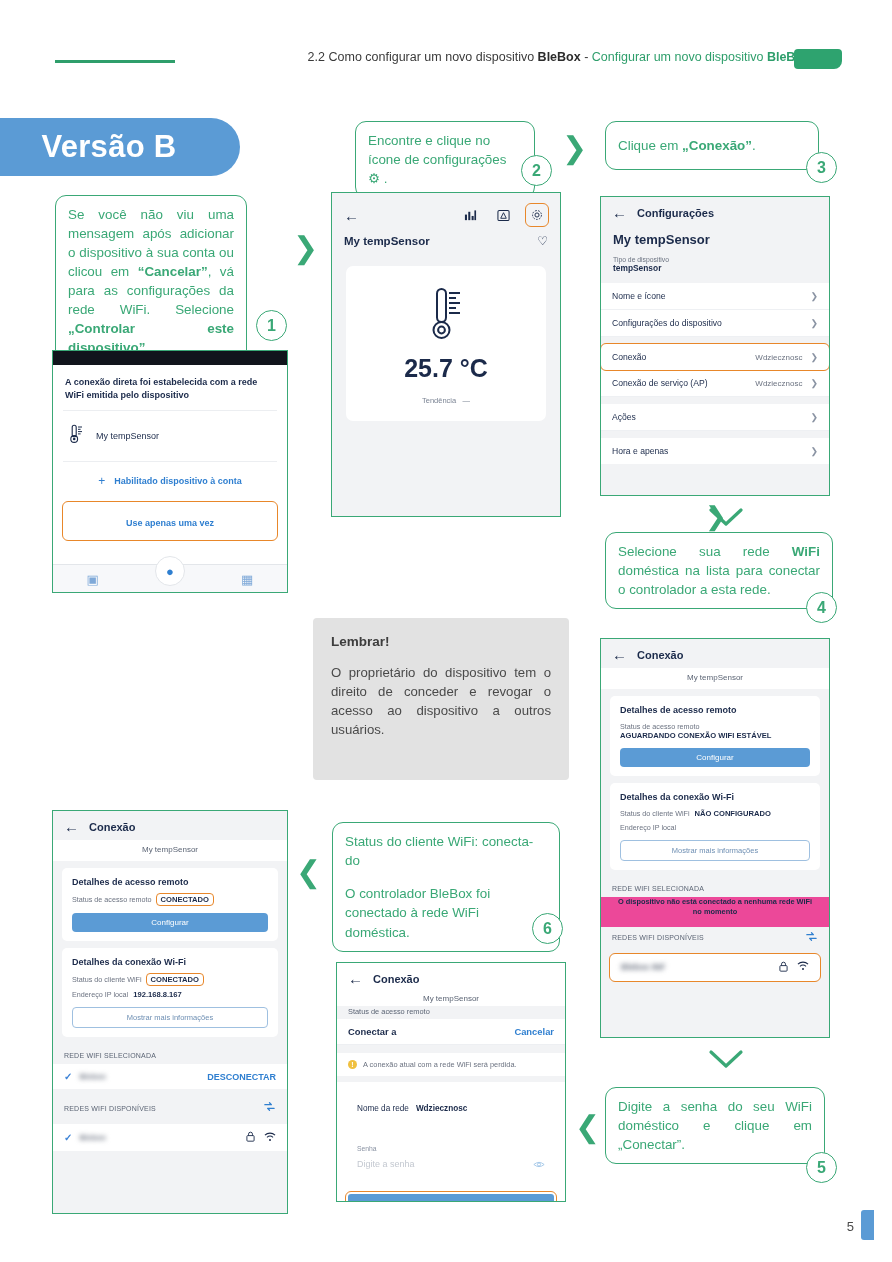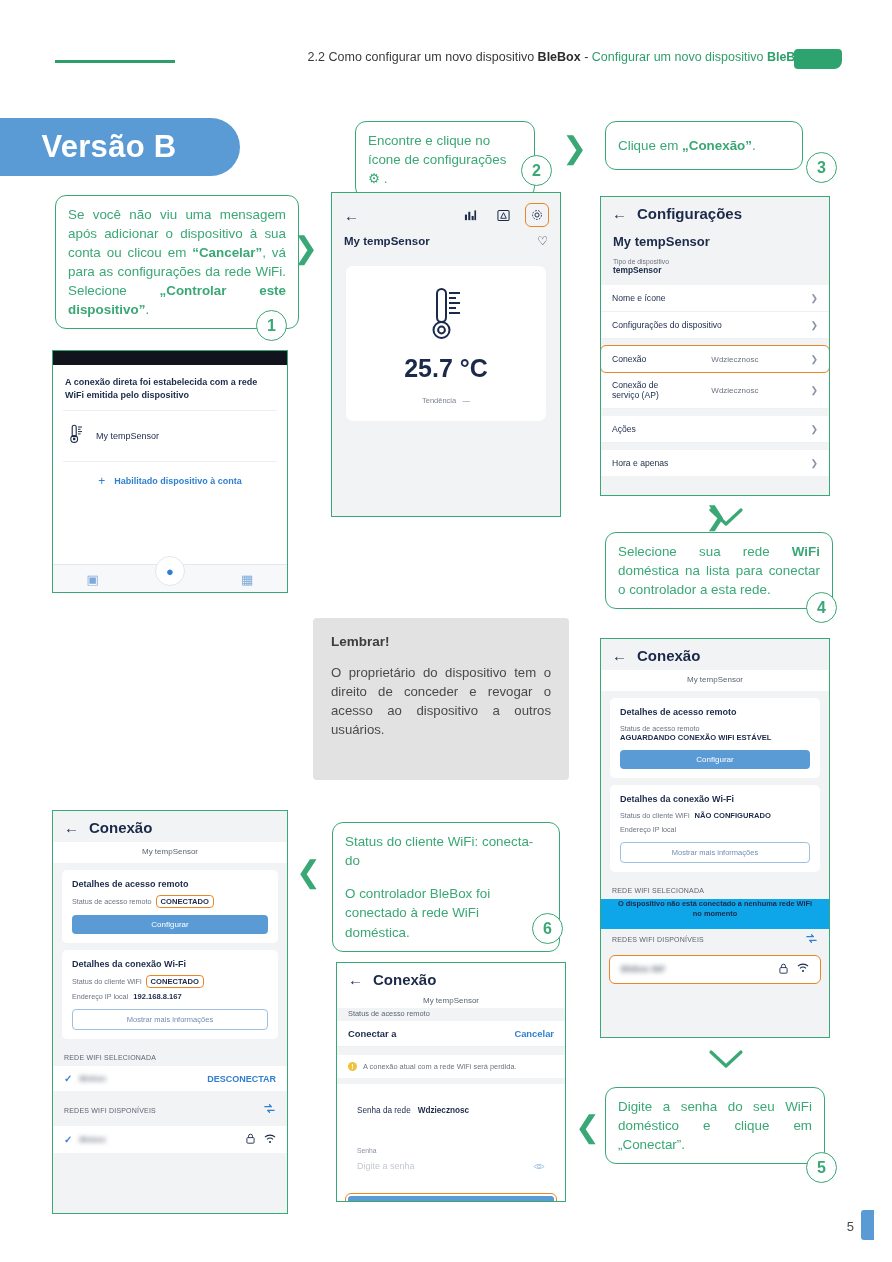--- a/index.html
+++ b/index.html
@@ -79,21 +79,21 @@
     overflow:hidden;
   }
   .ph-top-dark { background:#11141c; height:14px; width:100%; }
   .ph-white { background:#ffffff; }
 
   .ph-hdr {
     display:flex; align-items:center; gap:10px;
     padding:8px 11px 6px 11px; background:#f2f3f5;
   }
   .ph-hdr .back { font-size:15px; color:#1b2a4a; font-weight:bold; line-height:1; }
-  .ph-hdr .title { font-size:15px; font-weight:bold; color:#1b2a4a; }
+  .ph-hdr .title { font-size:11px; font-weight:bold; color:#1b2a4a; }
 
   .ph-sub {
     text-align:center; font-size:8px; color:#5b6474;
     padding:5px 0 7px 0; background:#fff;
   }
 
   .card {
     background:#fff; margin:7px 9px; border-radius:5px; padding:9px 10px;
   }
   .card h4 { font-size:9px; color:#1b2a4a; margin-bottom:7px; }
@@ -126,21 +126,20 @@
   .hl-orange {
     outline:1.6px solid #e8872a; border-radius:3px;
     padding:1px 4px; display:inline-block;
   }
   .box-orange { outline:1.8px solid #e8872a; border-radius:5px; }
 
   .list-item {
     display:flex; align-items:center; background:#fff;
     padding:8px 11px; font-size:8.6px; color:#1b2a4a;
     border-bottom:1px solid #eef0f3;
-    gap:44px;
   }
   .list-item .val { margin-left:auto; color:#6b7280; font-size:8px; margin-right:8px; }
   .list-item .arw { color:#8a93a3; font-size:9px; }
   .list-gap { height:7px; background:#f2f3f5; }
 
   
   .remember {
     position:absolute; background:#e2e2e2; border-radius:4px;
     padding:16px 18px; color:#4a4a4a;
   }
@@ -194,21 +193,21 @@
     <span>Como configurar um novo dispositivo </span><b>BleBox</b>
     <span>-</span>
     <span class="grn"><span>Configurar um novo dispositivo </span><b>BleBox</b></span>
   </div>
   <div class="hdr-tab"></div>
 
   <div class="version-badge">
     <span>Versão B</span>
   </div>
 
-  <div class="callout" style="left:55px; top:195px; width:244px;">
+  <div class="callout" style="left:55px; top:195px; width:192px;">
     <span>Se você não viu uma mensagem após adicionar o dispositivo à sua conta ou clicou em <b>“Cancelar”</b>, vá para as configurações da rede WiFi. Selecione <b>„Controlar este dispositivo”</b>.</span>
   </div>
   <div class="badge-num" style="left:256px; top:310px;">
     <span>1</span>
   </div>
   <div class="chev" style="left:293px; top:233px;">❯</div>
 
   <div class="phone" style="left:52px; top:350px; width:236px; height:243px;">
     <div class="ph-top-dark"></div>
     <div class="ph-white" style="height:229px; position:relative;">
@@ -225,20 +224,23 @@
             <line x1="9" y1="7.6" x2="13" y2="7.6" stroke="#1b2a4a" stroke-width="1"></line>
             <line x1="9" y1="9.9" x2="11.6" y2="9.9" stroke="#1b2a4a" stroke-width="1"></line>
           </svg>
         </span>
         <span style="font-size:9px; color:#1b2a4a;">My tempSensor</span>
       </div>
       <div class="sep-line"></div>
       <div style="display:flex; align-items:center; justify-content:center; gap:9px; padding:12px 0;">
         <span style="color:#2f7fd0; font-size:12px;">+</span>
         <span style="color:#2f7fd0; font-size:9px; font-weight:bold;">Habilitado dispositivo à conta</span>
+      </div>
+      <div class="box-orange" style="margin:2px 10px 0 10px; padding:10px 0; text-align:center;">
+        <span style="color:#2f7fd0; font-size:9px; font-weight:bold;">Use apenas uma vez</span>
       </div>
       <div class="navbar">
         <span class="ni">▣</span>
         <span class="ni" style="opacity:0;">●</span>
         <span class="ni">▦</span>
         <span class="nav-fab">●</span>
       </div>
     </div>
   </div>
 
@@ -294,21 +296,21 @@
         </svg>
       </span>
       <div class="temp-val">25.7 °C</div>
       <div class="temp-trend">
         <span>Tendência</span>
         &nbsp;&nbsp;<span>—</span>
       </div>
     </div>
   </div>
 
-  <div class="callout center" style="left:605px; top:121px; width:198px; padding-top:14px; padding-bottom:14px;">
+  <div class="callout center" style="left:605px; top:121px; width:214px; padding-top:14px; padding-bottom:14px;">
     <span>Clique em <b>„Conexão”</b>.</span>
   </div>
   <div class="badge-num" style="left:806px; top:152px;">
     <span>3</span>
   </div>
 
   <div class="phone" style="left:600px; top:196px; width:230px; height:300px;">
     <div class="ph-hdr">
       <span class="back">←</span>
       <span class="title">Configurações</span>
@@ -386,21 +388,21 @@
         <span class="lbl-val">NÃO CONFIGURADO</span>
       </div>
       <div class="row-inline">
         <span class="lbl-sm">Endereço IP local</span>
         <span class="lbl-val"></span>
       </div>
       <div class="btn-outline">Mostrar mais informações</div>
     </div>
 
     <div class="sect-cap">REDE WIFI SELECIONADA</div>
-    <div style="background:#0ea5e9; text-align:center; font-size:7.4px; font-weight:bold; color:#1b2a4a; padding:0 14px 9px 14px; line-height:1.4;">O dispositivo não está conectado a nenhuma rede WiFi no momento</div>
+    <div style="background:#ec4899; text-align:center; font-size:7.4px; font-weight:bold; color:#1b2a4a; padding:0 14px 9px 14px; line-height:1.4;">O dispositivo não está conectado a nenhuma rede WiFi no momento</div>
 
     <div style="display:flex; align-items:center; background:#f2f3f5; padding:2px 11px 7px 11px;">
       <span class="sect-cap" style="padding:0;">REDES WIFI DISPONÍVEIS</span>
       <span style="margin-left:auto;">
         <svg width="13" height="13" viewBox="0 0 14 14">
           <path d="M2 5 h7 l-2,-2 M12 9 h-7 l2,2" fill="none" stroke="#2f7fd0" stroke-width="1.4" stroke-linecap="round" stroke-linejoin="round"></path>
         </svg>
       </span>
     </div>
     <div class="wifi-row box-orange" style="margin:0 9px;">
@@ -530,21 +532,21 @@
       <span class="c">Cancelar</span>
     </div>
     <div style="background:#f2f3f5; height:8px;"></div>
     <div class="warn-row">
       <span class="warn-dot">!</span>
       <span>A conexão atual com a rede WiFi será perdida.</span>
     </div>
     <div style="background:#f2f3f5; height:6px;"></div>
     <div class="field-card">
       <div style="display:flex; gap:7px; align-items:center; padding:6px 0;">
-        <span style="font-size:8.2px; color:#1b2a4a;">Senha da rede</span>
+        <span style="font-size:8.2px; color:#1b2a4a;">Nome da rede</span>
         <span style="font-size:8.2px; color:#1b2a4a; font-weight:bold;">Wdziecznosc</span>
       </div>
     </div>
     <div class="field-card" style="padding-bottom:13px;">
       <div style="font-size:6.8px; color:#8a93a3;">Senha</div>
       <div style="display:flex; align-items:center; margin-top:3px;">
         <span style="font-size:9px; color:#c3c8d0;">Digite a senha</span>
         <span style="margin-left:auto;">
           <svg width="12" height="9" viewBox="0 0 14 10">
             <path d="M1 5 q6,-5 12,0 q-6,5 -12,0" fill="none" stroke="#9dc3e6" stroke-width="1"></path>

